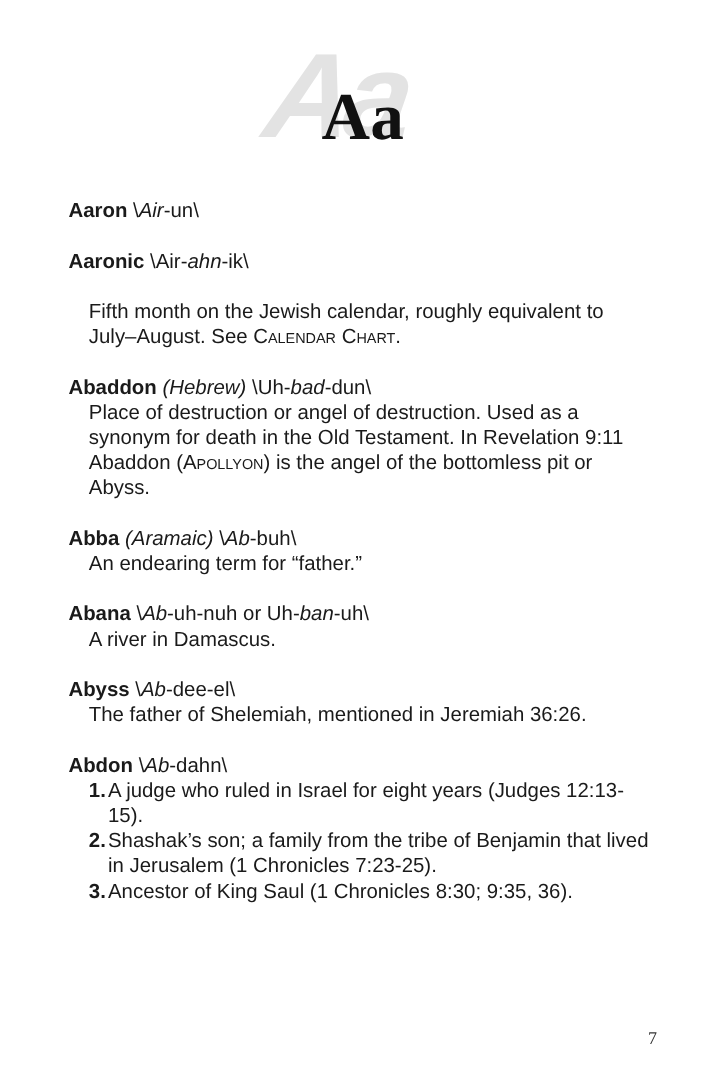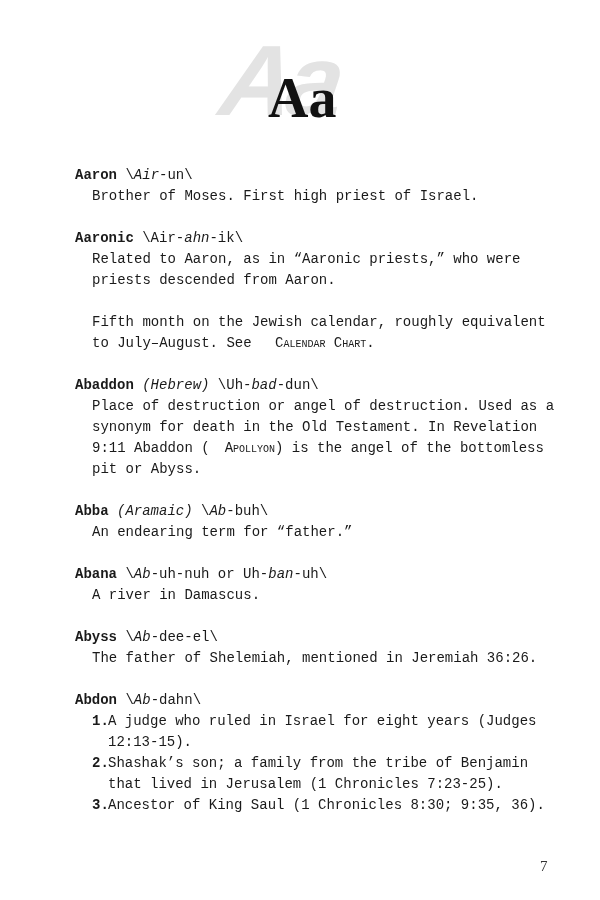--- a/index.html
+++ b/index.html
@@ -40,42 +40,41 @@
       left: 268px;
       top: 70px;
       font-family: "Liberation Serif", serif;
       font-weight: bold;
       font-size: 56px;
       color: #111111;
       line-height: 1;
     }
     .entries {
       position: absolute;
-      left: 75px;
+      left: 57px;
       top: 165px;
       width: 490px;
-      font-size: 14px;
+      font-size: 17px;
       line-height: 21px;
-      font-family: Liberation Mono, monospace;
+      font-family: Liberation Sans, sans-serif;
     }
     .entry {
       margin-bottom: 21px;
     }
     .headline .word {
       font-weight: bold;
     }
     .headline .lang {
       font-style: italic;
     }
     .def {
       padding-left: 17px;
     }
     .sc {
       font-variant: small-caps;
-      margin-left: 15px;
     }
     .numbered {
       padding-left: 17px;
     }
     .num-item {
       display: flex;
     }
     .num-item .n {
       font-weight: bold;
       width: 16px;
@@ -97,25 +96,23 @@
 <body>
 
 <div class="header">
   <div class="bg-letters">Aa</div>
   <div class="fg-letters">Aa</div>
 </div>
 
 <div class="entries" id="entries">
     <div class="entry">
       <div class="headline"><span class="word">Aaron</span> <span class="pron">\<i>Air</i>-un\</span></div>
-      <div class="def">Brother of Moses. First high priest of Israel.</div>
     </div>
     <div class="entry">
       <div class="headline"><span class="word">Aaronic</span> <span class="pron">\Air-<i>ahn</i>-ik\</span></div>
-      <div class="def">Related to Aaron, as in “Aaronic priests,” who were priests descended from Aaron.</div>
     </div>
     <div class="entry">
       <div class="def">Fifth month on the Jewish calendar, roughly equivalent to July–August. See <span class="sc">Calendar Chart</span>.</div>
     </div>
     <div class="entry">
       <div class="headline"><span class="word">Abaddon</span> <span class="lang">(Hebrew)</span> <span class="pron">\Uh-<i>bad</i>-dun\</span></div>
       <div class="def">Place of destruction or angel of destruction. Used as a synonym for death in the Old Testament. In Revelation 9:11 Abaddon (<span class="sc">Apollyon</span>) is the angel of the bottomless pit or Abyss.</div>
     </div>
     <div class="entry">
       <div class="headline"><span class="word">Abba</span> <span class="lang">(Aramaic)</span> <span class="pron">\<i>Ab</i>-buh\</span></div>

